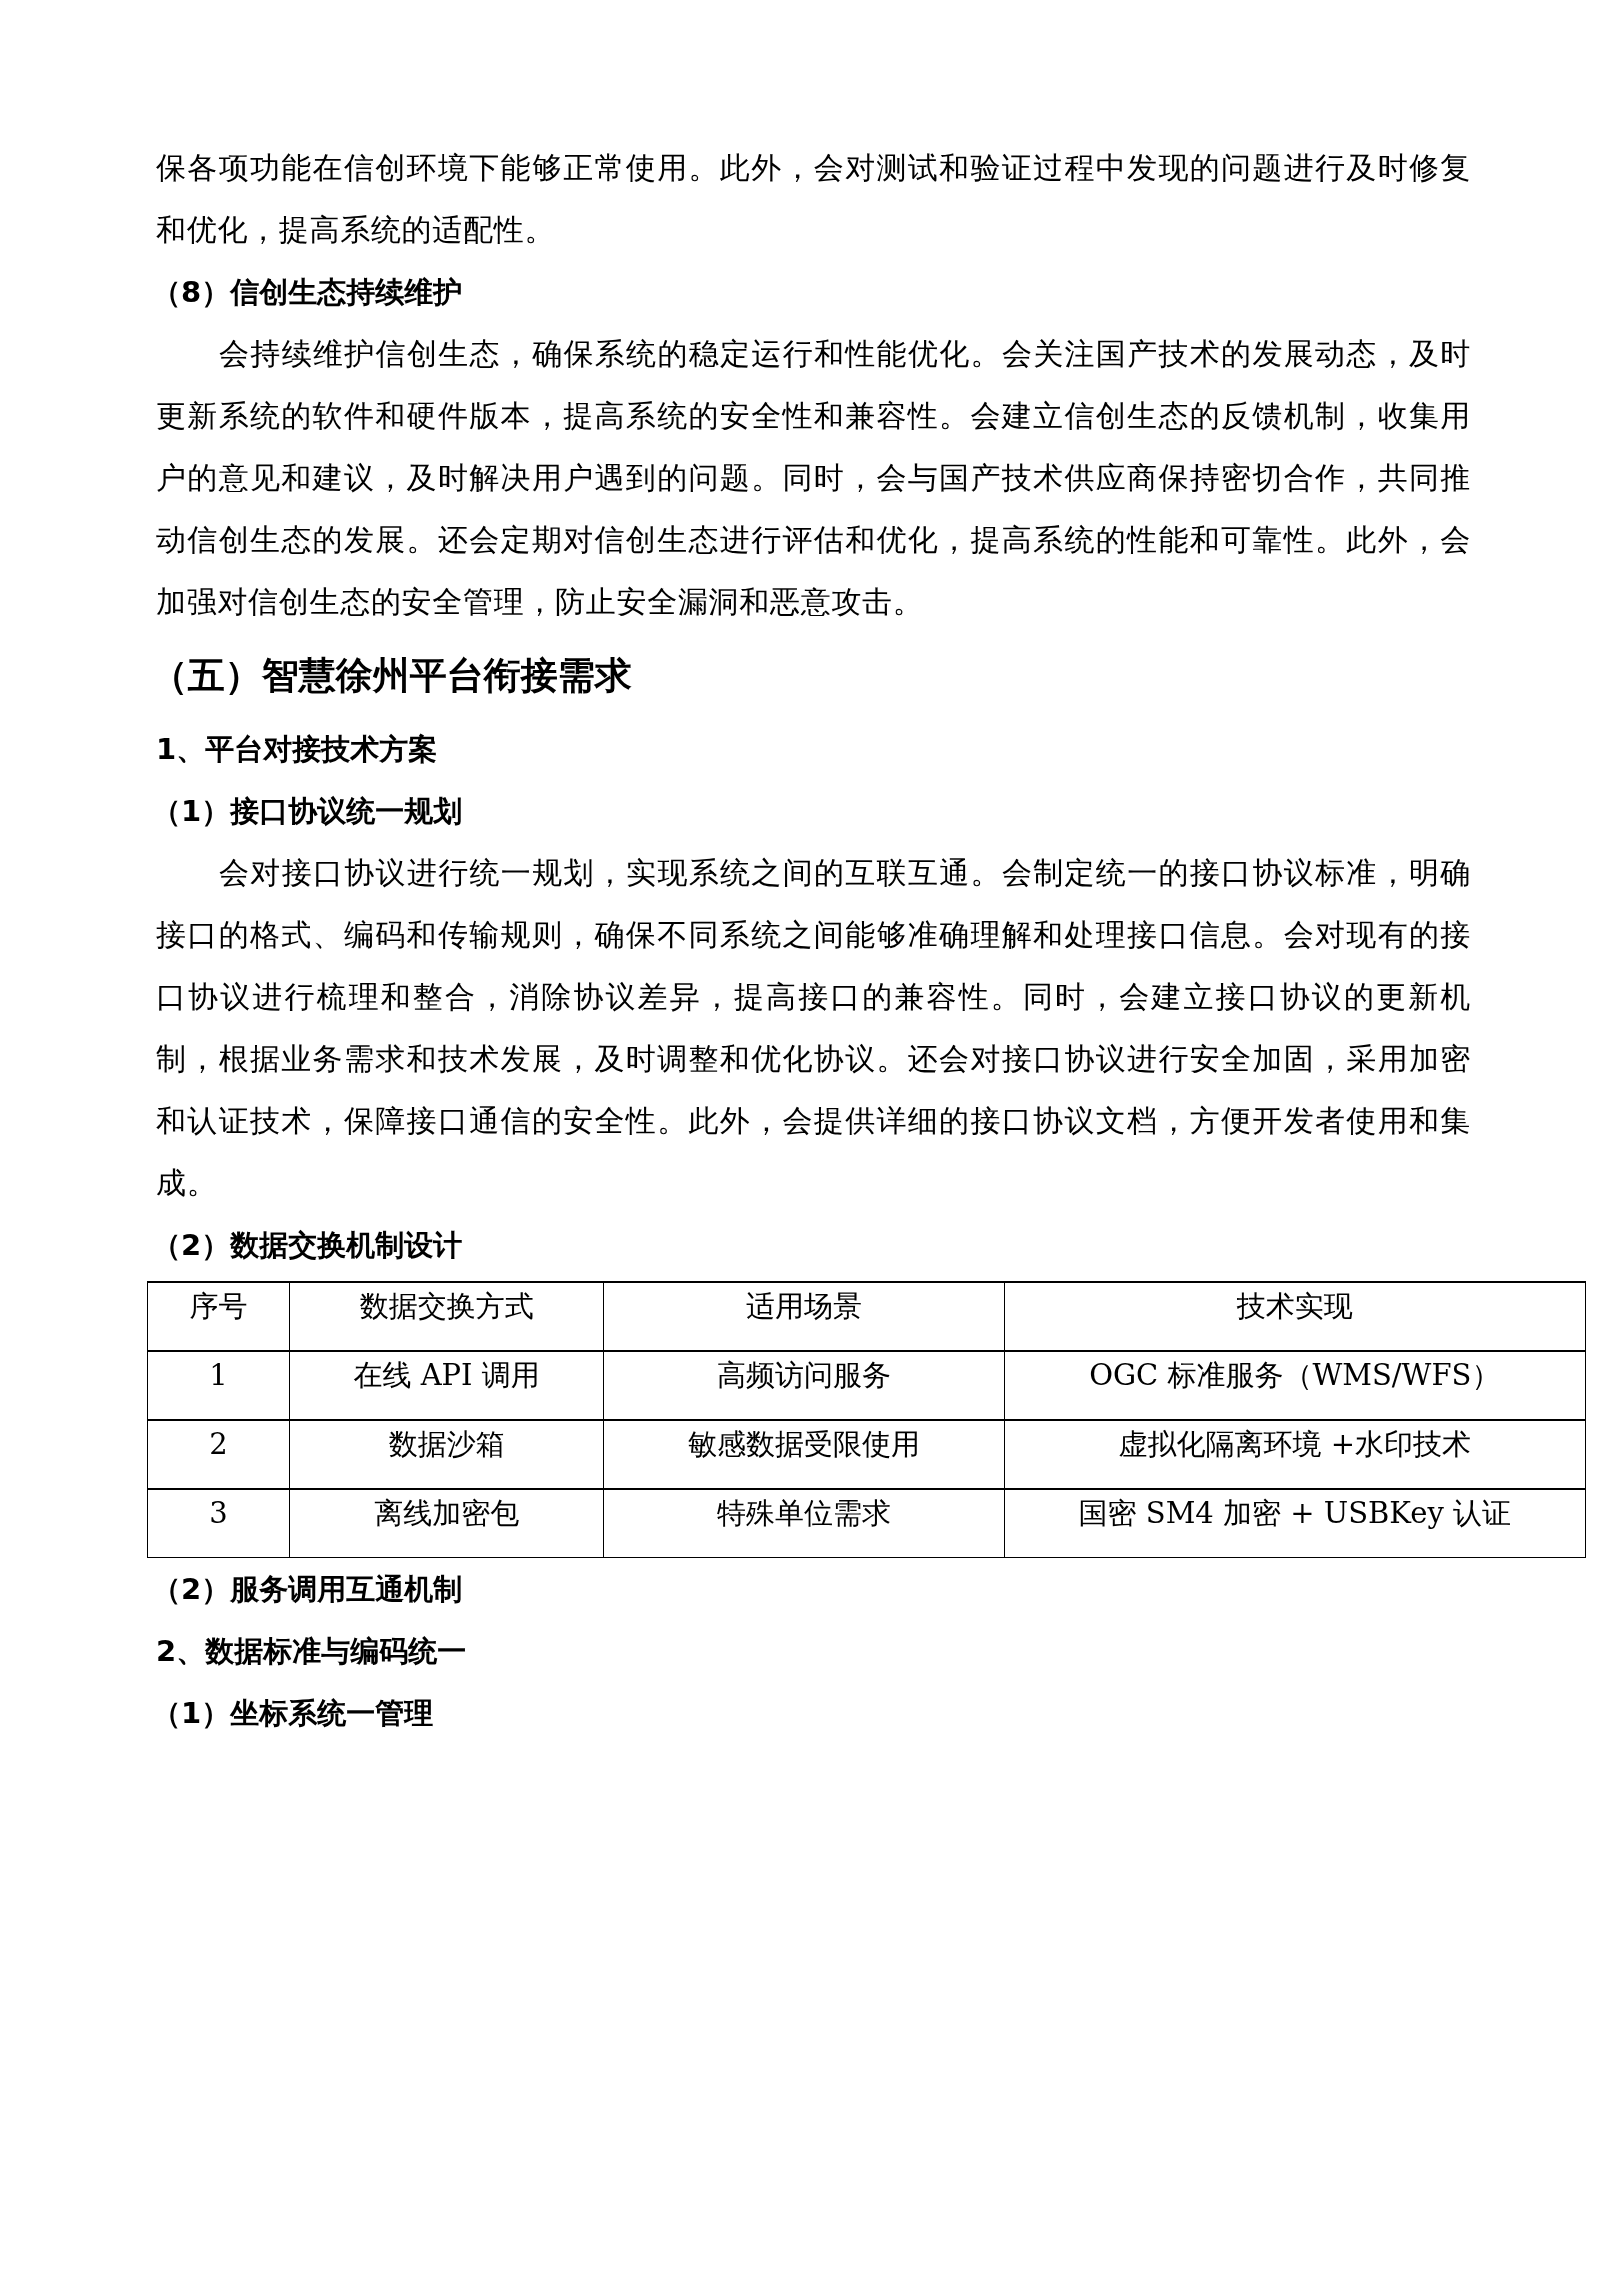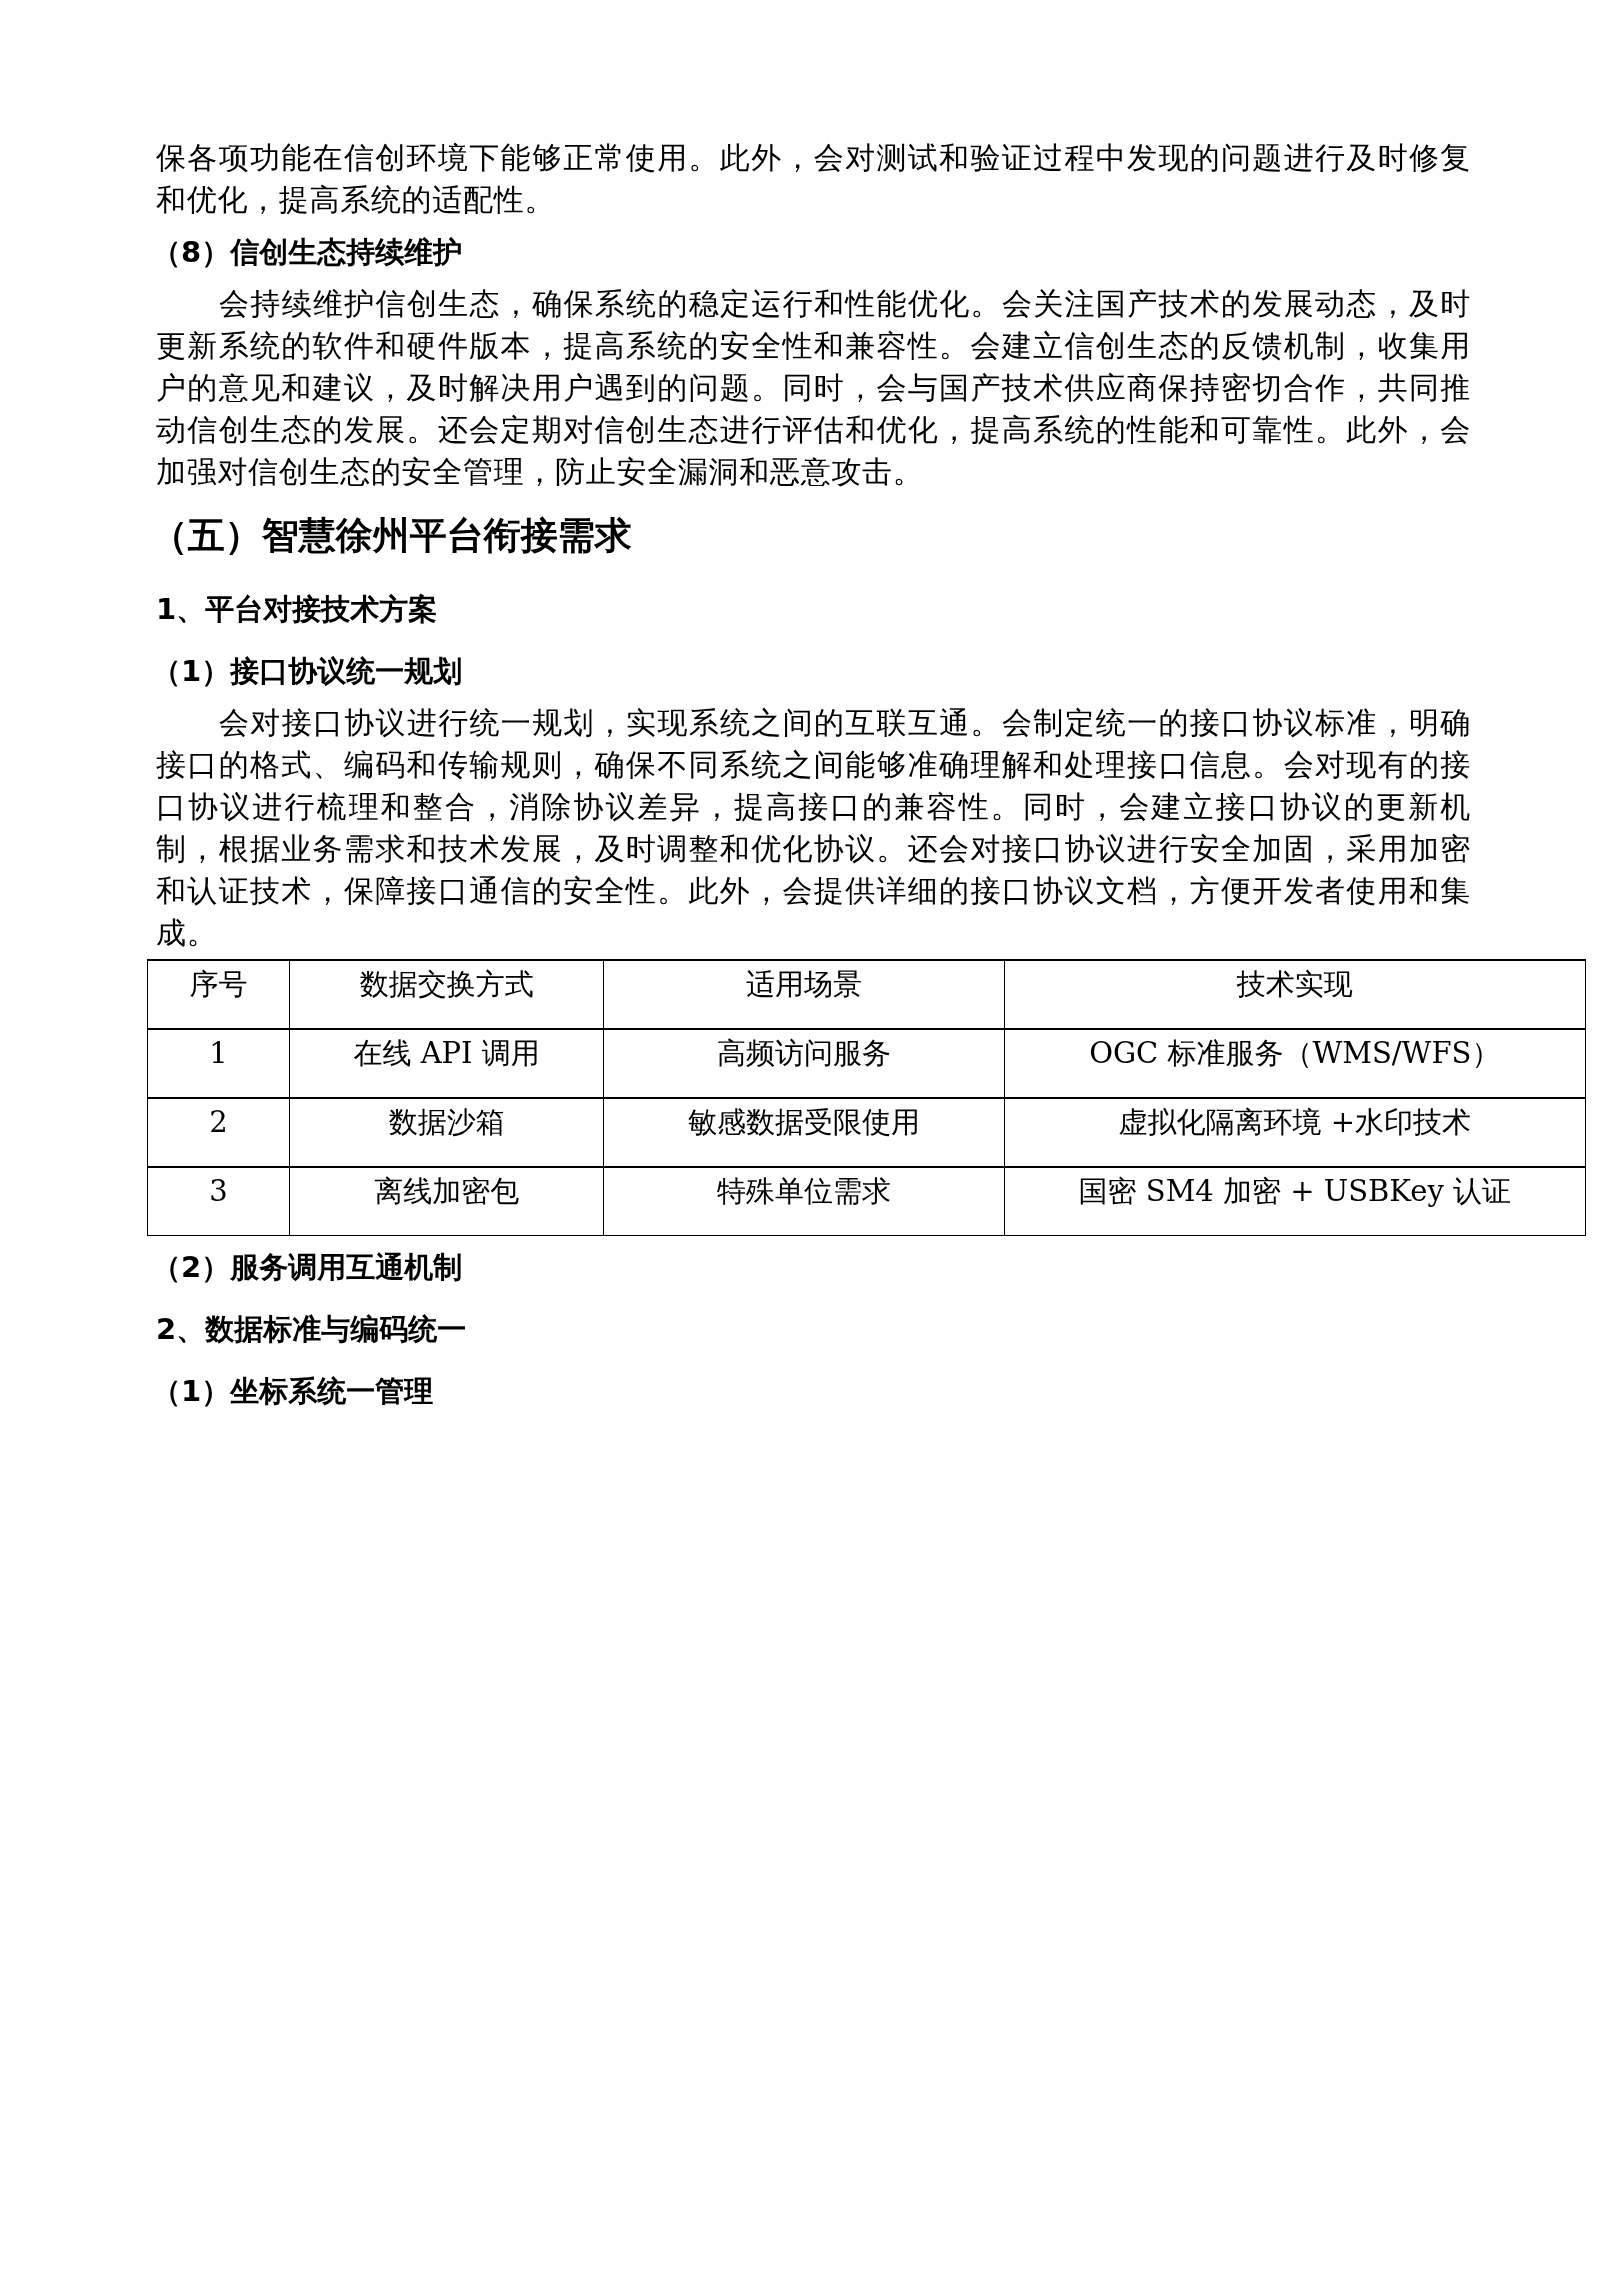--- a/index.html
+++ b/index.html
@@ -5,21 +5,21 @@
   html, body { margin: 0; padding: 0; background: #ffffff; }
   body {
     width: 1623px; height: 2295px; position: relative; overflow: hidden;
     font-family: "DejaVu Serif", "Liberation Serif", serif;
     color: #000;
   }
   .page {
     position: absolute; left: 156px; top: 137px; width: 1315px;
   }
   .p {
-    font-size: 30px; line-height: 42px; margin: 0; text-align: justify;
+    font-size: 30px; line-height: 62px; margin: 0; text-align: justify;
     letter-spacing: 0.7px;
   }
   .indent { text-indent: 63px; }
   .h3 {
     font-family: "DejaVu Sans", "Liberation Sans", sans-serif;
     font-weight: bold; font-size: 29px; line-height: 62px; margin: 0;
     margin-left: -3.9px;
   }
   .h2 {
     font-family: Liberation Serif, serif;
@@ -46,20 +46,21 @@
 <body>
 
 <div class="page">
   <p class="p">保各项功能在信创环境下能够正常使用。此外，会对测试和验证过程中发现的问题进行及时修复和优化，提高系统的适配性。</p>
   <p class="h3">（8）信创生态持续维护</p>
   <p class="p indent">会持续维护信创生态，确保系统的稳定运行和性能优化。会关注国产技术的发展动态，及时更新系统的软件和硬件版本，提高系统的安全性和兼容性。会建立信创生态的反馈机制，收集用户的意见和建议，及时解决用户遇到的问题。同时，会与国产技术供应商保持密切合作，共同推动信创生态的发展。还会定期对信创生态进行评估和优化，提高系统的性能和可靠性。此外，会加强对信创生态的安全管理，防止安全漏洞和恶意攻击。</p>
   <p class="h2">（五）智慧徐州平台衔接需求</p>
   <p class="h4">1、平台对接技术方案</p>
   <p class="h3">（1）接口协议统一规划</p>
   <p class="p indent">会对接口协议进行统一规划，实现系统之间的互联互通。会制定统一的接口协议标准，明确接口的格式、编码和传输规则，确保不同系统之间能够准确理解和处理接口信息。会对现有的接口协议进行梳理和整合，消除协议差异，提高接口的兼容性。同时，会建立接口协议的更新机制，根据业务需求和技术发展，及时调整和优化协议。还会对接口协议进行安全加固，采用加密和认证技术，保障接口通信的安全性。此外，会提供详细的接口协议文档，方便开发者使用和集成。</p>
+  <p class="h3">（2）数据交换机制设计</p>
 
   <table class="tbl">
     <tbody>
         <tr>
       <th class="c1">序号</th>
       <th class="c2">数据交换方式</th>
       <th class="c3">适用场景</th>
       <th class="c4">技术实现</th>
     </tr>
     <tr>

